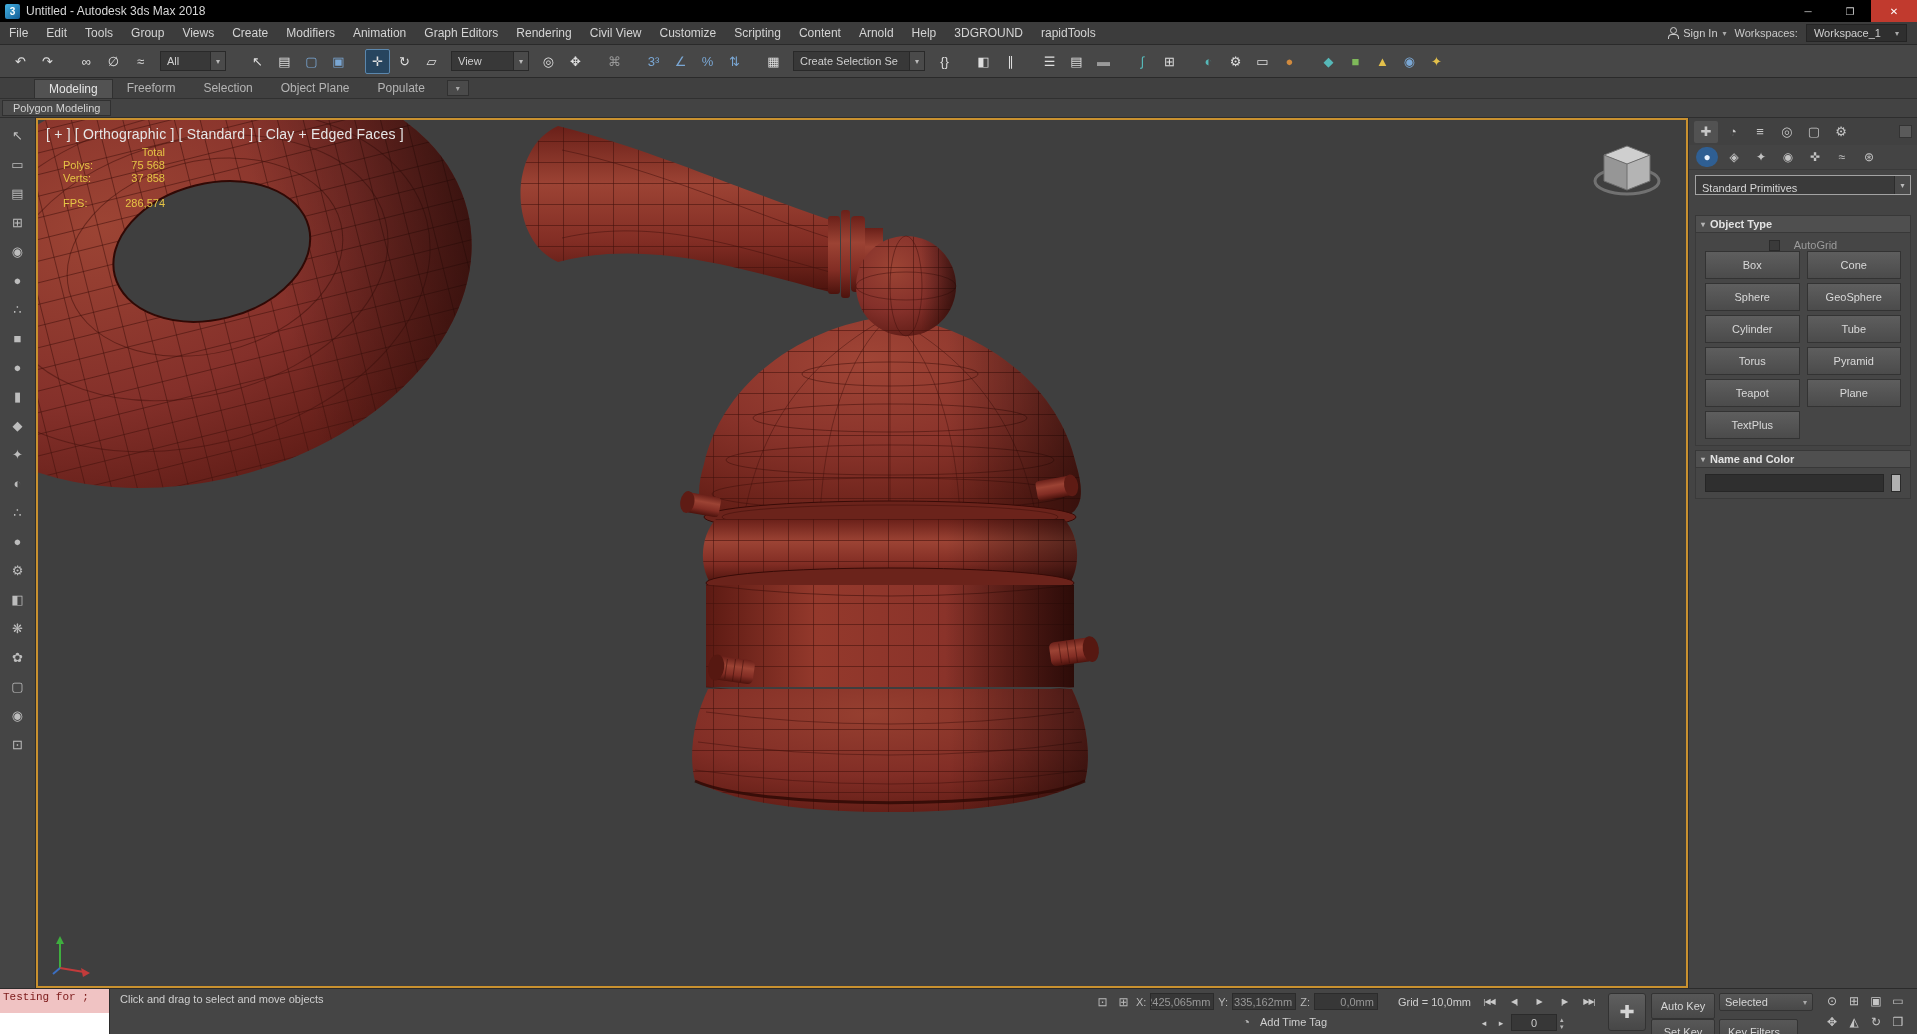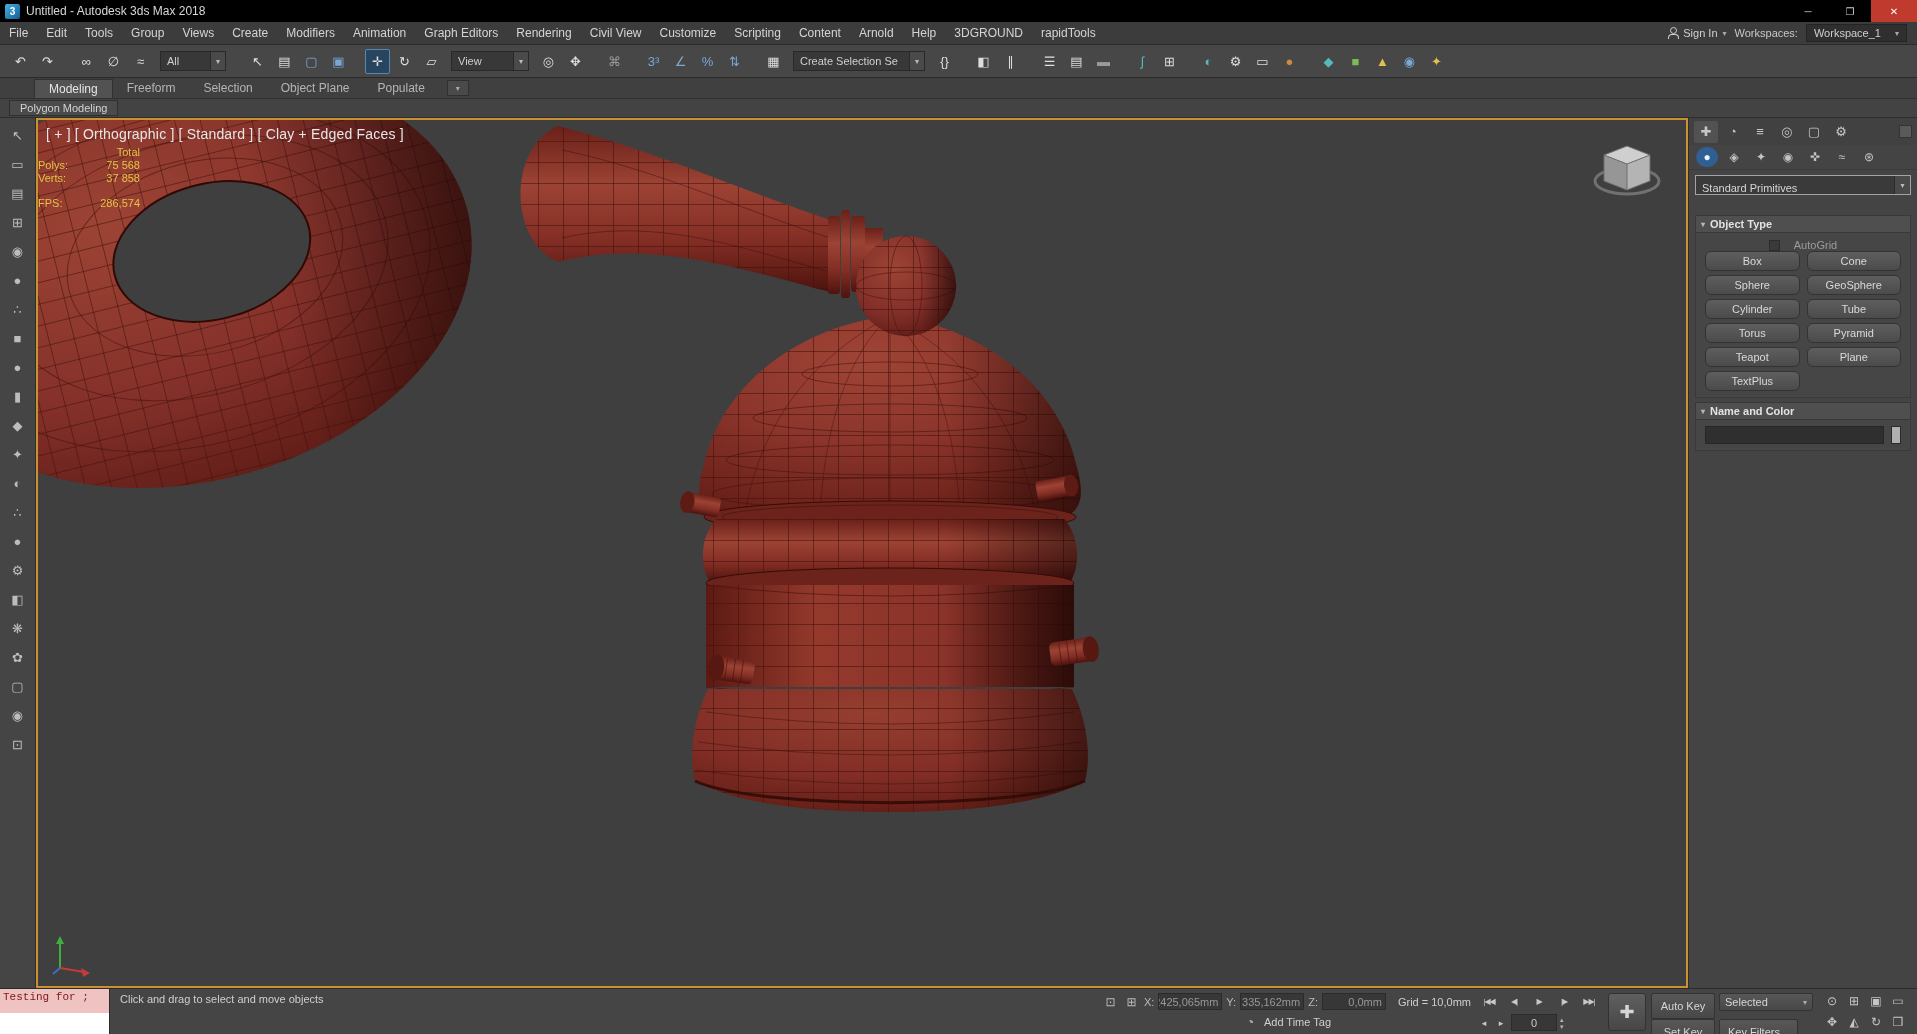--- a/index.html
+++ b/index.html
@@ -30,30 +30,30 @@
 .c-red{color:#c75050}.c-teal{color:#56b8b8}.c-orange{color:#d08a3e}.c-tan{color:#cfa05a}.c-dim{color:#9a9a9a}
 .tb-dd{height:20px;background:#383838;border:1px solid #292929;display:flex;align-items:center;font-size:11px;color:#cfcfcf;margin:0 5px;flex:none}
 .tb-dd .val{padding:0 6px;flex:1;white-space:nowrap;overflow:hidden}
 .tb-dd .arr{width:15px;height:100%;background:#4a4a4a;display:flex;align-items:center;justify-content:center;font-size:8px;color:#bbb;border-left:1px solid #292929}
 .dd-sm{width:66px}.dd-md{width:78px}.dd-lg{width:132px}
 
 .ribbon-tabs{height:21px;background:#404040;display:flex;align-items:flex-end;padding-left:34px;font-size:12px;color:#b4b4b4;border-bottom:1px solid #303030}
 .rtab{padding:2px 14px;height:19px;white-space:nowrap}
 .rtab.active{background:#525252;color:#e5e5e5;border:1px solid #303030;border-bottom:none}
 .ribbon-mode{width:22px;height:16px;margin:0 0 2px 8px;background:#4a4a4a;border:1px solid #303030;display:flex;align-items:center;justify-content:center}
-.ribbon-panelbar{height:19px;background:#434343;border-bottom:1px solid #2e2e2e;display:flex;align-items:center;padding-left:9px}
+.ribbon-panelbar{height:19px;background:#434343;border-bottom:1px solid #2e2e2e;display:flex;align-items:center;padding-left:2px}
 .panel-tab{font-size:11px;color:#d2d2d2;background:#4b4b4b;border:1px solid #303030;padding:1px 10px;white-space:nowrap}
 
 .workarea{display:flex;height:870px}
 .left-toolbar{width:36px;background:#454545;border-right:1px solid #2e2e2e;display:flex;flex-direction:column;align-items:center;padding-top:5px;gap:4px;overflow:hidden}
 .lticon{width:26px;height:25px;display:flex;align-items:center;justify-content:center;font-size:13px;color:#bdbdbd;flex:none}
 .viewport{flex:1;position:relative;background:#3f3f3f;border:2px solid #c9912f;overflow:hidden}
 .scene{position:absolute;inset:0;width:100%;height:100%}
 .vp-label{position:absolute;top:6px;left:8px;font-size:14px;color:#e6e6e6;letter-spacing:.2px;white-space:nowrap}
-.vp-stats{position:absolute;top:26px;left:0;font-size:11px;color:#e5c445;line-height:13px}
+.vp-stats{position:absolute;top:26px;left:25px;font-size:11px;color:#e5c445;line-height:13px}
 .stat-row{display:flex}
 .stat-lab{width:44px}
 .stat-val{width:58px;text-align:right}
 .fps-row{margin-top:12px}
 .viewcube{position:absolute;top:14px;right:20px;width:78px;height:78px}
 .axis-gizmo{position:absolute;left:10px;bottom:8px;width:46px;height:44px}
 
 .cpanel{width:229px;background:#444;border-left:1px solid #2e2e2e;display:flex;flex-direction:column;font-size:11px}
 .cp-tabs{display:flex;align-items:center;height:27px;padding:0 5px;gap:3px;background:#414141}
 .cptab{width:24px;height:22px;display:flex;align-items:center;justify-content:center;color:#c6c6c6;font-size:13px;border-radius:2px;flex:none}
@@ -65,36 +65,36 @@
 .cp-dd{margin:5px 6px 16px;height:20px;background:#3a3a3a;border:1px solid #a3a3a3;display:flex;align-items:flex-end;color:#d6d6d6}
 .cp-dd .val{flex:1;padding:0 6px}
 .cp-dd .arr{width:16px;height:100%;background:#4a4a4a;border-left:1px solid #2c2c2c;display:flex;align-items:center;justify-content:center;font-size:8px;color:#bbb}
 .rollout{margin:4px 6px 0}
 .roll-head{height:18px;background:#4f4f4f;border:1px solid #383838;display:flex;align-items:center;padding:0 5px;color:#e2e2e2;font-weight:bold;gap:5px}
 .roll-caret{font-size:8px;color:#b5b5b5}
 .roll-body{background:#464646;border:1px solid #3a3a3a;border-top:none;padding:6px 9px}
 .autogrid-row{display:flex;align-items:center;justify-content:center;gap:14px;color:#9c9c9c;}
 .checkbox{width:11px;height:11px;background:#3a3a3a;border:1px solid #2b2b2b}
 .obj-grid{display:grid;grid-template-columns:1fr 1fr;gap:4px 7px}
-.obj-btn{height:20px;background:linear-gradient(#5e5e5e,#4b4b4b);border:1px solid #333;border-radius:6px;color:#d9d9d9;display:flex;align-items:center;justify-content:center;white-space:nowrap}
+.obj-btn{height:28px;background:linear-gradient(#5e5e5e,#4b4b4b);border:1px solid #333;border-radius:0;color:#d9d9d9;display:flex;align-items:center;justify-content:center;white-space:nowrap}
 .name-row{display:flex;gap:7px;align-items:center}
 .name-input{flex:1;height:18px;background:#2f2f2f;border:1px solid #262626}
 .color-swatch{width:18px;height:18px;background:#b0b0b0;border:1px solid #2a2a2a}
 
 .statusbar{height:46px;background:#454545;border-top:1px solid #2b2b2b;display:flex;font-size:11px;color:#cfcfcf;align-items:stretch}
 .listener{width:110px;display:flex;flex-direction:column;border-right:1px solid #2b2b2b;flex:none}
 .listener .l1{flex:1;background:#f0c3c3;color:#7c1a1a;font-family:"Liberation Mono",monospace;font-size:11px;padding:2px 3px 0;white-space:nowrap;overflow:hidden}
 .listener .l2{flex:1;background:#fff}
 .sb-msgs{flex:1;display:flex;flex-direction:column;justify-content:space-between;padding:4px 0 5px 10px;min-width:0;white-space:nowrap;overflow:hidden}
 .sb-coords{display:flex;flex-direction:column;justify-content:space-between;padding:4px 4px 5px;flex:none}
 .coords-row{display:flex;align-items:center;gap:4px}
 .sb-micon{width:17px;text-align:center;color:#b9b9b9;font-size:12px}
 .coord-lab{color:#b9b9b9}
 .coord-field{width:64px;height:17px;background:#373737;border:1px solid #2b2b2b;color:#989898;display:flex;align-items:center;justify-content:flex-end;padding:0 3px;overflow:hidden;white-space:nowrap}
-.grid-label{margin-left:8px;white-space:nowrap}
+.grid-label{margin-left:16px;white-space:nowrap}
 .timetag-row{display:flex;align-items:center;gap:5px;justify-content:center}
 .sb-anim{display:flex;flex-direction:column;justify-content:space-between;padding:3px 2px;flex:none}
 .pb-row{display:flex;gap:1px}
 .pb-btn{width:24px;height:18px;display:flex;align-items:center;justify-content:center;color:#c9c9c9;font-size:8px;letter-spacing:-1px}
 .frame-row{display:flex;align-items:center;gap:3px}
 .step-btn{width:14px;text-align:center;color:#c9c9c9;font-size:9px}
 .frame-field{width:46px;height:17px;background:#373737;border:1px solid #2b2b2b;color:#c9c9c9;display:flex;align-items:center;justify-content:center}
 .spin-col{display:flex;flex-direction:column;line-height:7px;font-size:7px;color:#b5b5b5}
 .plus-btn{width:38px;height:38px;align-self:center;background:linear-gradient(#5f5f5f,#474747);border:1px solid #323232;border-radius:3px;color:#d5d5d5;font-size:18px;display:flex;align-items:center;justify-content:center;margin:0 5px;flex:none}
 .keys-col{display:flex;flex-direction:column;justify-content:space-between;padding:4px 0;flex:none}

